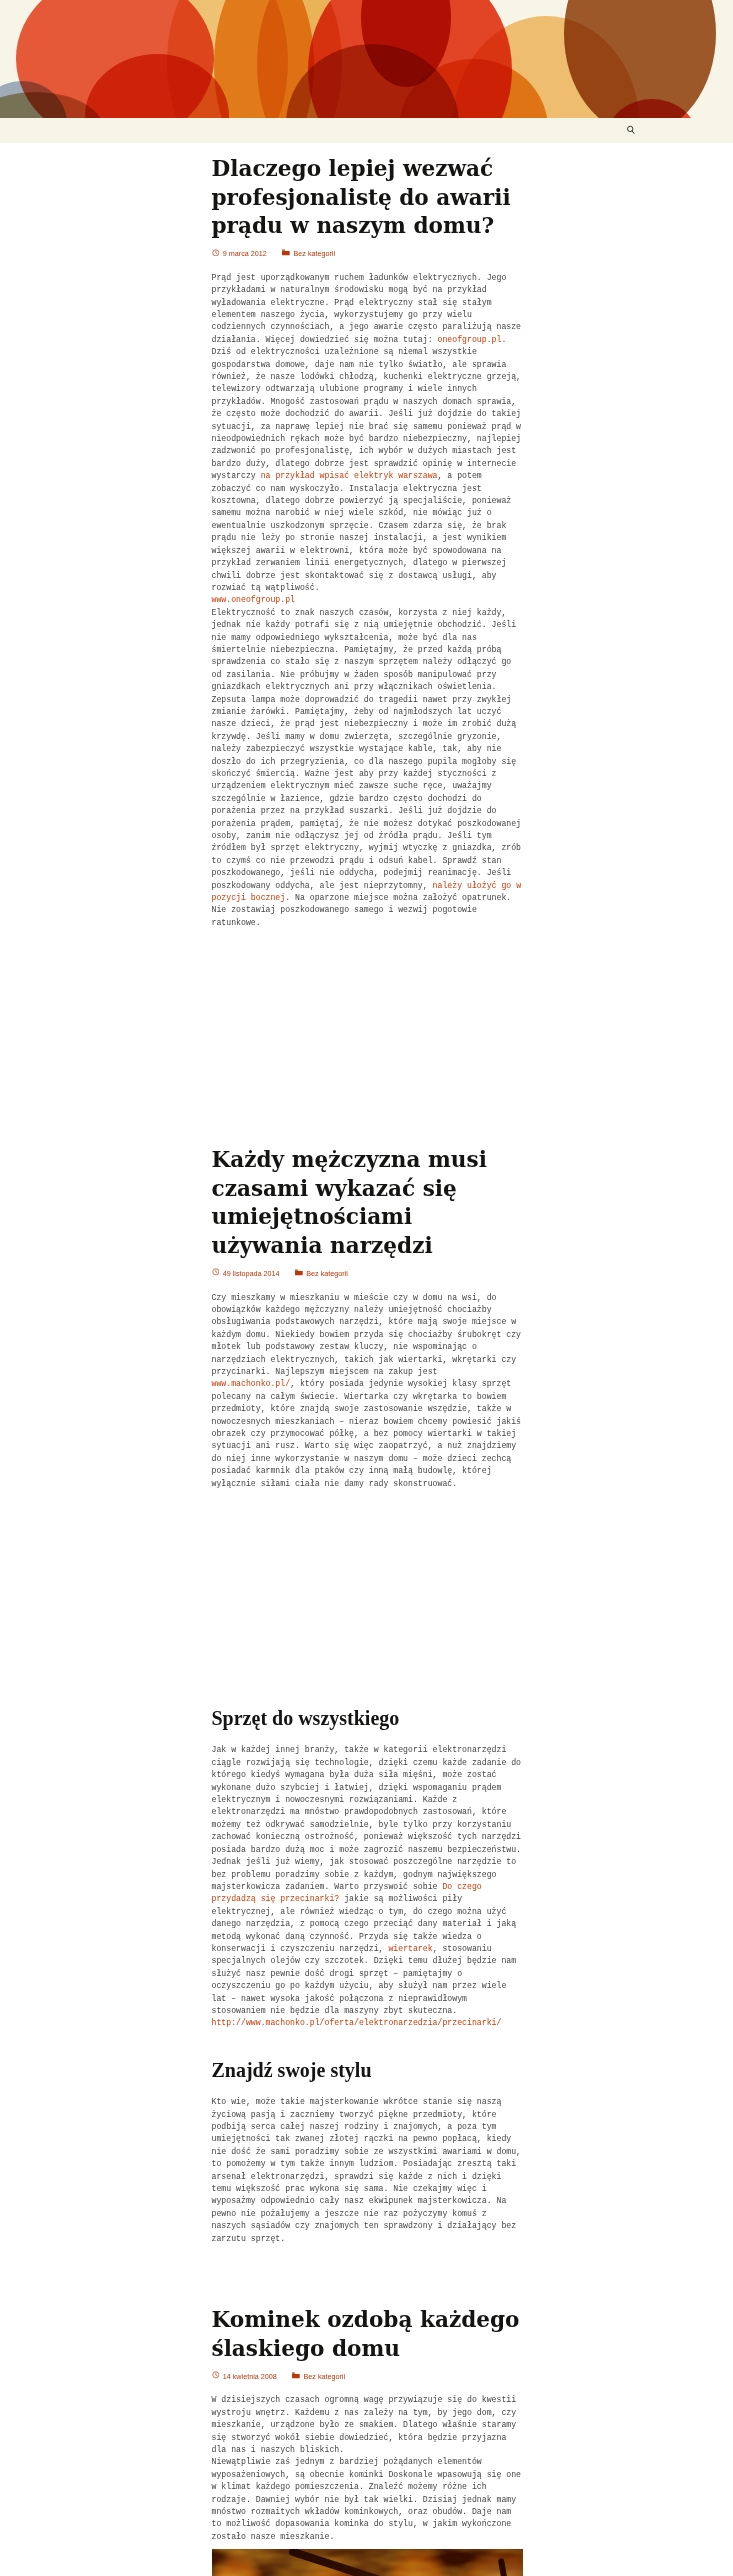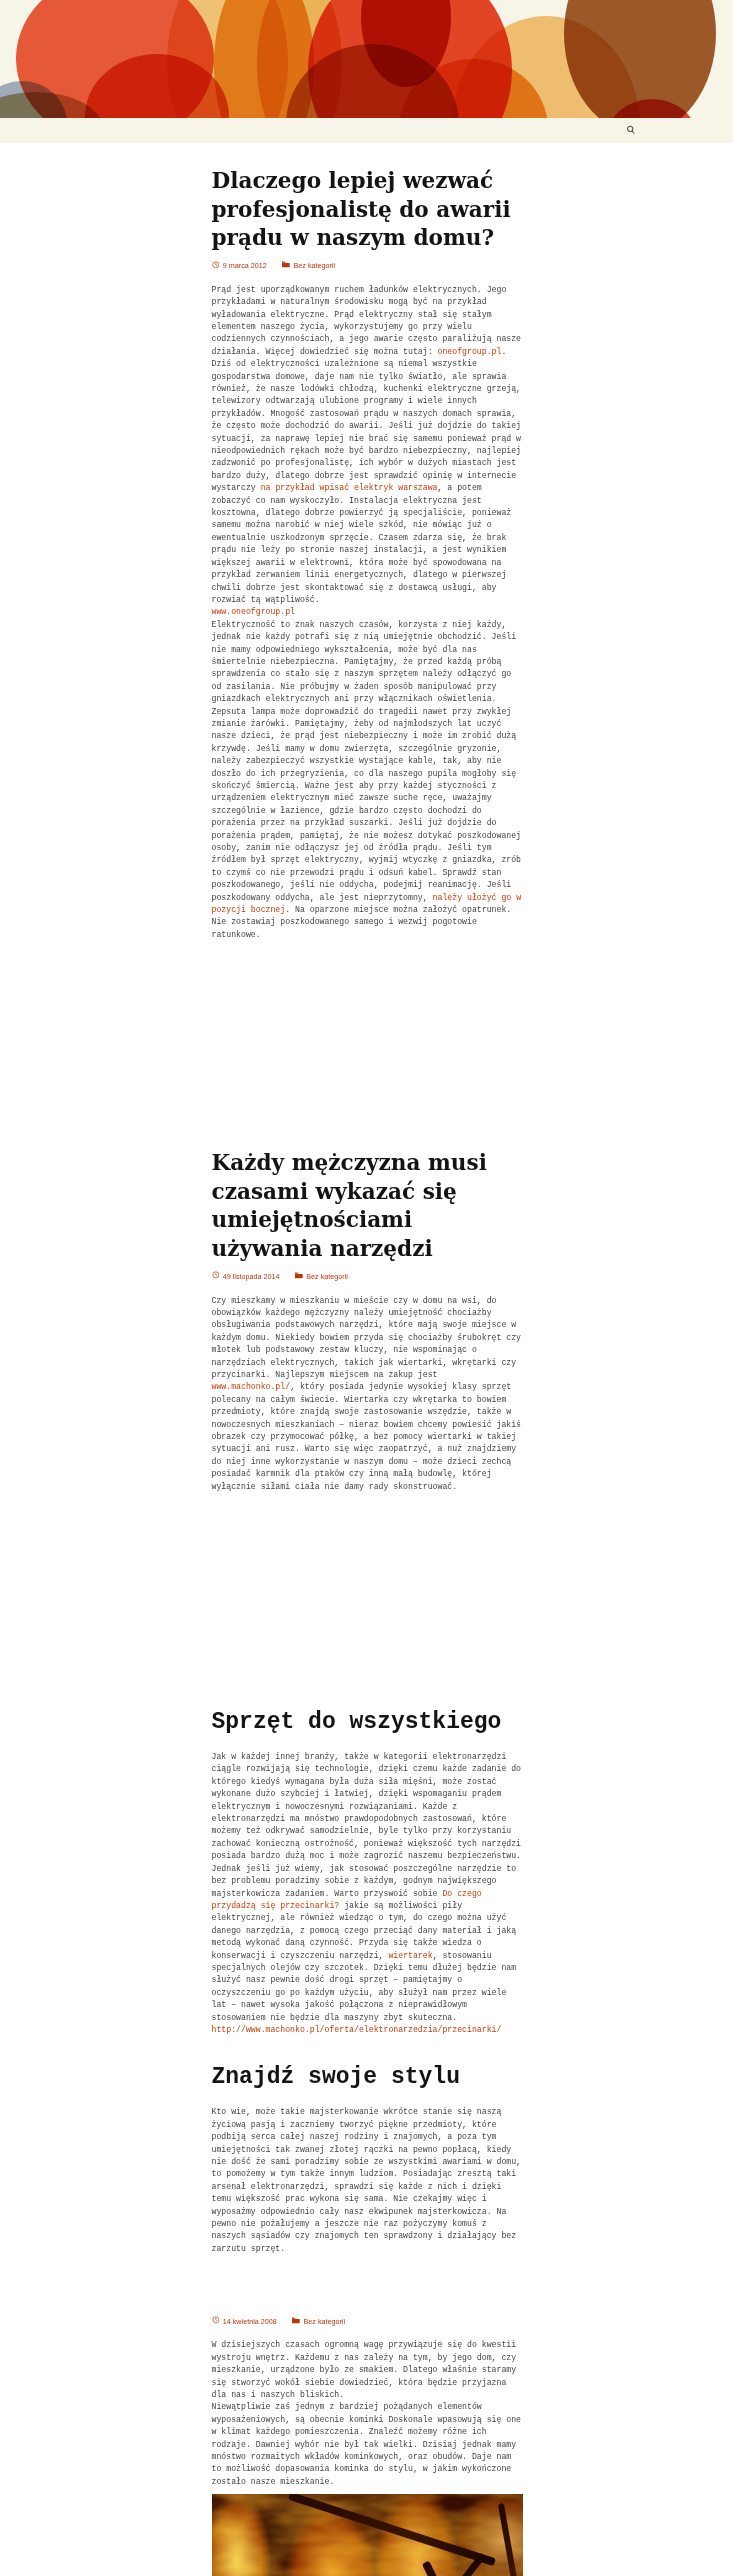--- a/index.html
+++ b/index.html
@@ -26,30 +26,30 @@
 
   
   .navbar{height:25px;background:#f7f5e7;flex:none;}
   .nav-inner{width:556px;margin:0 auto;height:100%;display:flex;align-items:center;justify-content:flex-end;}
   .search-btn{width:17.5px;height:17.5px;margin-right:5.2px;display:flex;align-items:center;justify-content:center;cursor:pointer;background:none;border:none;padding:0;}
 
   
   main{flex:1;overflow:hidden;}
   .content{width:311px;margin:0 auto;}
   article{display:block;}
-  .article-1{margin-top:24px;}
-  .article-2{margin-top:0;}
+  .article-1{margin-top:12px;}
+  .article-2{margin-top:9px;}
   .article-3{margin-top:61px;}
   .entry-title{font-family:"DejaVu Serif","Liberation Serif",serif;font-weight:700;font-size:21.6px;line-height:1.32;color:#141412;margin:0;display:block;text-decoration:none;}
   .entry-meta{margin-top:8.2px;display:flex;align-items:center;gap:15.5px;font-size:7.2px;}
   .meta-item{display:flex;align-items:center;gap:3.6px;color:#bc360a;text-decoration:none;}
   .meta-item svg{flex:none;}
   .entry-body{margin-top:13.4px;font-size:8.2px;line-height:12.4px;color:#444;}
   .entry-body p{margin:0;font-family:Liberation Mono, monospace;}
-  h2.section-h{font-family:Liberation Mono, monospace;font-weight:700;font-size:23px;line-height:1.2;color:#141412;margin:28px 0 14.4px;}
+  h2.section-h{font-family:Liberation Serif, serif;font-weight:700;font-size:20px;line-height:1.2;color:#141412;margin:28px 0 14.4px;}
   h2.big-gap{margin-top:216px;}
   .gap-after-article-1{height:208px;}
   a.txt-link{color:#ca3c08;text-decoration:none;}
   a.txt-link.it{font-style:italic;}
 
   
   .fire-photo{position:relative;width:311px;height:233px;margin-top:6.2px;overflow:hidden;
     background:
       radial-gradient(46px 88px at 8% 28%, rgba(255,205,80,.95), rgba(255,120,10,.55) 55%, rgba(120,30,0,0) 75%),
       radial-gradient(36px 77px at 22% 72%, rgba(255,225,120,.95), rgba(255,140,0,.6) 55%, rgba(120,30,0,0) 78%),
@@ -164,20 +164,21 @@
           <p><span>Czy mieszkamy w mieszkaniu w mieście czy w domu na wsi, do obowiązków każdego mężczyzny należy umiejętność chociażby obsługiwania podstawowych narzędzi, które mają swoje miejsce w każdym domu. Niekiedy bowiem przyda się chociażby śrubokręt czy młotek lub podstawowy zestaw kluczy, nie wspominając o narzędziach elektrycznych, takich jak wiertarki, wkrętarki czy przycinarki. Najlepszym miejscem na zakup jest </span><a href="#" class="txt-link">www.machonko.pl/</a><span>, który posiada jedynie wysokiej klasy sprzęt polecany na całym świecie. Wiertarka czy wkrętarka to bowiem przedmioty, które znajdą swoje zastosowanie wszędzie, także w nowoczesnych mieszkaniach – nieraz bowiem chcemy powiesić jakiś obrazek czy przymocować półkę, a bez pomocy wiertarki w takiej sytuacji ani rusz. Warto się więc zaopatrzyć, a nuż znajdziemy do niej inne wykorzystanie w naszym domu – może dzieci zechcą posiadać karmnik dla ptaków czy inną małą budowlę, której wyłącznie siłami ciała nie damy rady skonstruować.</span></p>
           <h2 class="section-h big-gap">Sprzęt do wszystkiego</h2>
           <p><span>Jak w każdej innej branży, także w kategorii elektronarzędzi ciągle rozwijają się technologie, dzięki czemu każde zadanie do którego kiedyś wymagana była duża siła mięśni, może zostać wykonane dużo szybciej i łatwiej, dzięki wspomaganiu prądem elektrycznym i nowoczesnymi rozwiązaniami. Każde z elektronarzędzi ma mnóstwo prawdopodobnych zastosowań, które możemy też odkrywać samodzielnie, byle tylko przy korzystaniu zachować konieczną ostrożność, ponieważ większość tych narzędzi posiada bardzo dużą moc i może zagrozić naszemu bezpieczeństwu. Jednak jeśli już wiemy, jak stosować poszczególne narzędzie to bez problemu poradzimy sobie z każdym, godnym największego majsterkowicza zadaniem. Warto przyswoić sobie </span><a href="#" class="txt-link">Do czego przydadzą się przecinarki?</a><span> jakie są możliwości piły elektrycznej, ale również wiedząc o tym, do czego można użyć danego narzędzia, z pomocą czego przeciąć dany materiał i jaką metodą wykonać daną czynność. Przyda się także wiedza o konserwacji i czyszczeniu narzędzi, </span><a href="#" class="txt-link">wiertarek</a><span>, stosowaniu specjalnych olejów czy szczotek. Dzięki temu dłużej będzie nam służyć nasz pewnie dość drogi sprzęt – pamiętajmy o oczyszczeniu go po każdym użyciu, aby służył nam przez wiele lat – nawet wysoka jakość połączona z nieprawidłowym stosowaniem nie będzie dla maszyny zbyt skuteczna.</span></p>
           <p><a href="#" class="txt-link">http://www.machonko.pl/oferta/elektronarzedzia/przecinarki/</a></p>
           <h2 class="section-h">Znajdź swoje stylu</h2>
           <p><span>Kto wie, może takie majsterkowanie wkrótce stanie się naszą życiową pasją i zaczniemy tworzyć piękne przedmioty, które podbiją serca całej naszej rodziny i znajomych, a poza tym umiejętności tak zwanej złotej rączki na pewno popłacą, kiedy nie dość że sami poradzimy sobie ze wszystkimi awariami w domu, to pomożemy w tym także innym ludziom. Posiadając zresztą taki arsenał elektronarzędzi, sprawdzi się każde z nich i dzięki temu większość prac wykona się sama. Nie czekajmy więc i wyposażmy odpowiednio cały nasz ekwipunek majsterkowicza. Na pewno nie pożałujemy a jeszcze nie raz pożyczymy komuś z naszych sąsiadów czy znajomych ten sprawdzony i działający bez zarzutu sprzęt.</span></p>
         </div>
       </article>
 
       <article class="article-3">
+        <a class="entry-title" href="#">Kominek ozdobą każdego ślaskiego domu</a>
         <div class="entry-meta">
           <a class="meta-item" href="#">
             <span>
               <svg width="7.7" height="7.7" viewBox="0 0 16 16" fill="none">
                 <circle cx="8" cy="8" r="6.4" stroke="#bc360a" stroke-width="1.4"></circle>
                 <path d="M8 4.6V8l2.3 1.6" stroke="#bc360a" stroke-width="1.4" stroke-linecap="round"></path>
               </svg>
             </span>
             <span>14 kwietnia 2008</span>
           </a>

